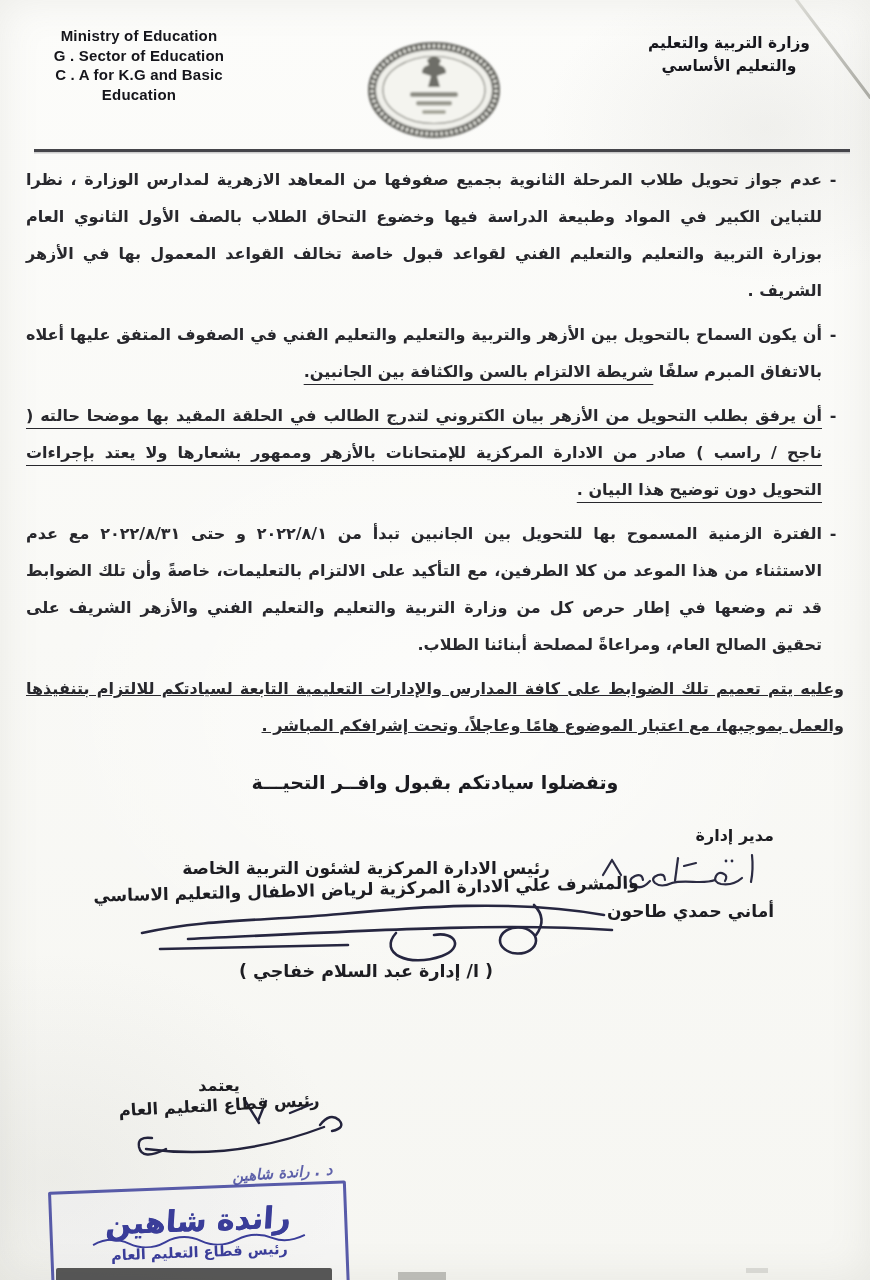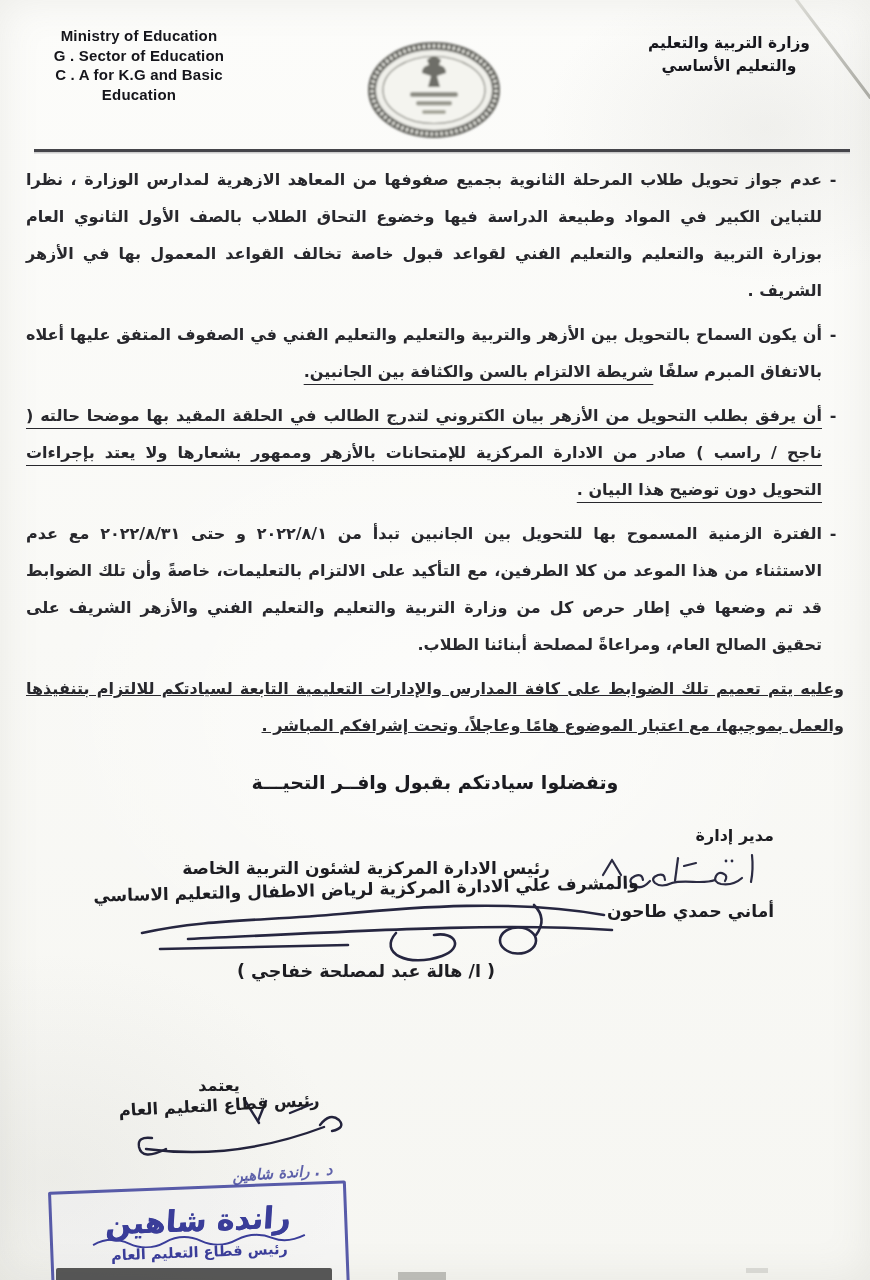--- a/index.html
+++ b/index.html
@@ -153,21 +153,21 @@
     <svg width="540" height="92" viewBox="0 0 540 92">
       <g fill="none" stroke="#262640" stroke-width="2.6" stroke-linecap="round">
         <path d="M508 32 C 420 16 318 24 244 31 C 168 38 108 36 46 50"></path>
         <path d="M516 47 C 398 39 248 49 92 56"></path>
         <path d="M300 50 C 282 70 312 85 346 73 C 368 65 360 48 338 52"></path>
         <path d="M404 57 a 18 13 0 1 0 36 1 a 18 13 0 1 0 -36 -1"></path>
         <path d="M440 52 q 12 -16 -2 -30"></path>
         <path d="M252 62 L 64 66"></path>
       </g>
     </svg>
-    <div class="sig-name">( ا/ هالة عبد لمصلحة خفاجي )</div>
+    <div class="sig-name">( ا/ إدارة عبد السلام خفاجي )</div>
   </div>
 
   <div class="sig-approve">
     <div class="label">يعتمد</div>
     <div class="sig-title">رئيس قطاع التعليم العام</div>
     <svg width="250" height="80" viewBox="0 0 250 80">
       <g fill="none" stroke="#23233c" stroke-width="2.4" stroke-linecap="round">
         <path d="M150 14 l15 24"></path>
         <path d="M172 16 l-8 20"></path>
         <path d="M196 28 l22 -9"></path>

